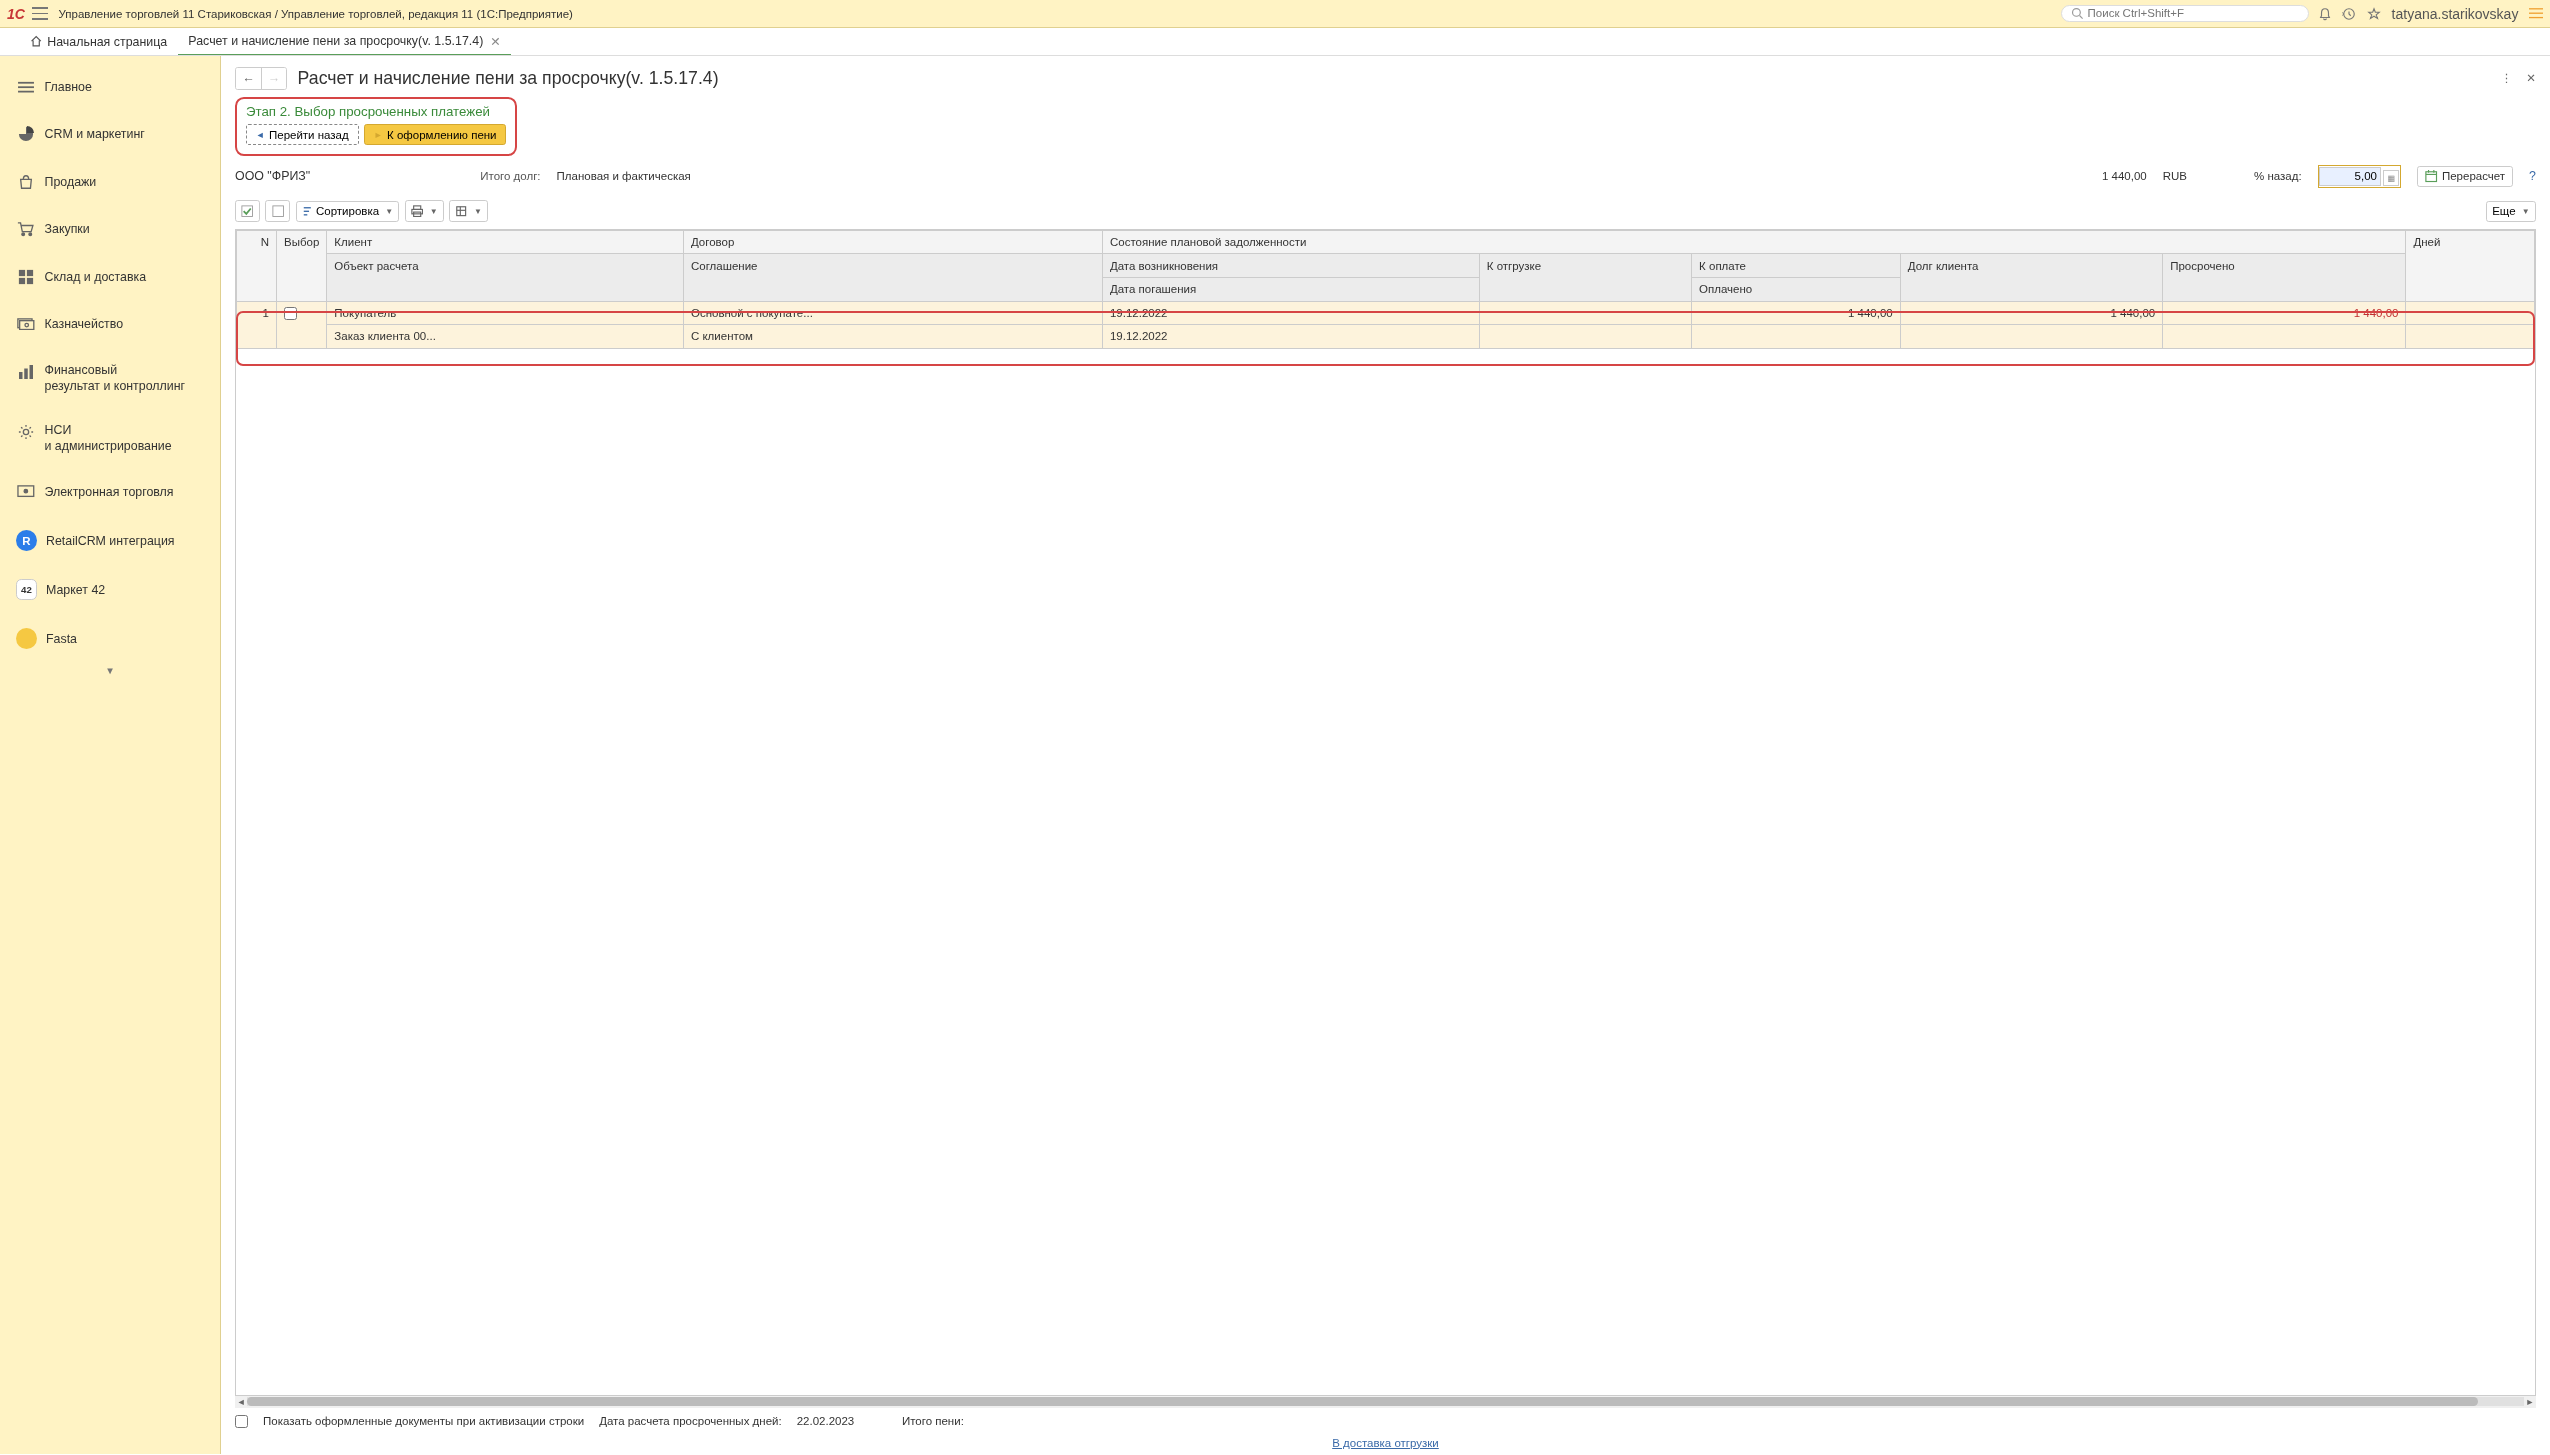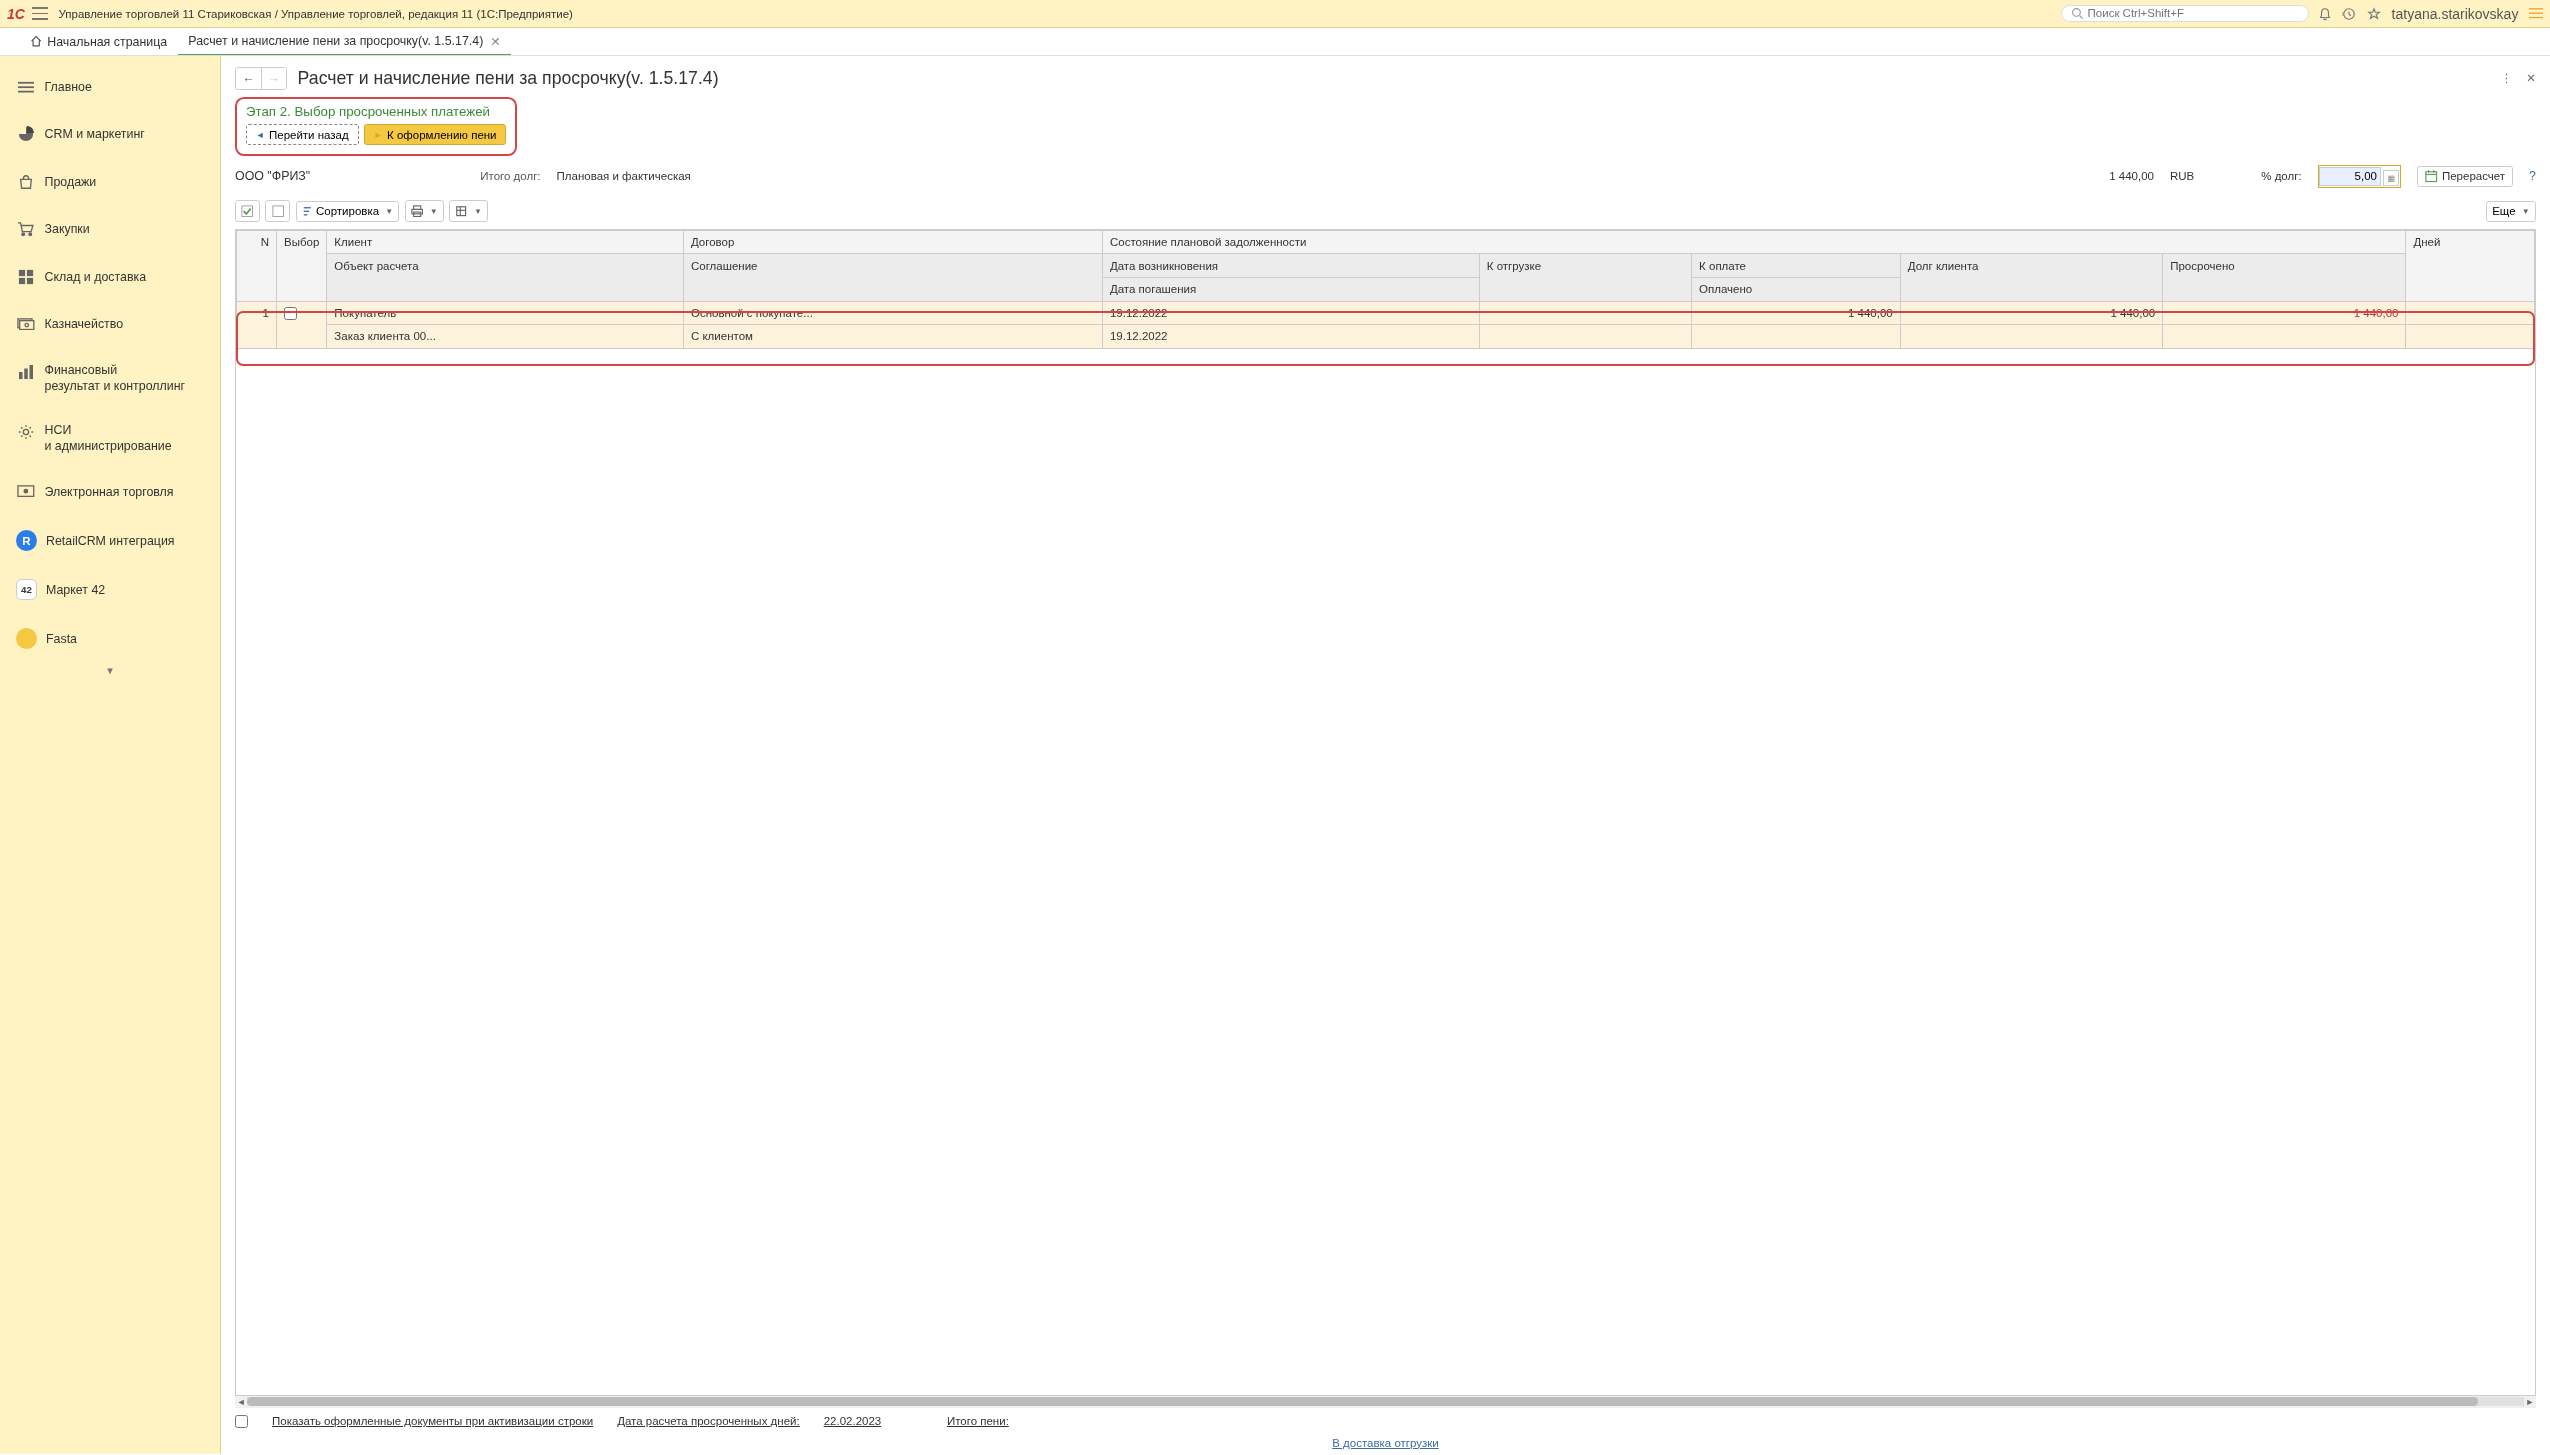--- a/index.html
+++ b/index.html
@@ -91,21 +91,21 @@
 .data-outline { position: absolute; left: 0; right: 0; top: 81px; height: 55px; border: 2.7px solid #D64545; border-radius: 7px; pointer-events: none; }
 input[type=checkbox] { cursor: pointer; }
 
 
 .hscroll { height: 12.4px; background: #f0f0f0; margin: 0 14px; display: flex; align-items: center; }
 .hscroll .arrow { width: 12.4px; text-align: center; font-size: 8.9px; color: #666; cursor: pointer; }
 .hscroll .track { flex: 1; height: 8.9px; background: #e0e0e0; position: relative; }
 .hscroll .thumb { position: absolute; left: 0; width: 98%; height: 100%; background: #bbb; border-radius: 4.4px; }
 
 
-.footer-row { display: flex; align-items: center; gap: 24px; padding: 7px 14px 3.5px 14px; font-size: 11.5px; color: #333; text-decoration: underline; }
+.footer-row { display: flex; align-items: center; gap: 15px; padding: 7px 14px 3.5px 14px; font-size: 11.5px; color: #333; }
 .footer-link { text-align: center; padding: 5.3px; }
 .footer-link a { color: #3a6aa8; text-decoration: underline; cursor: pointer; }
 
 svg { display: block; }
 </style>
 </head>
 <body>
 
 <div class="header">
   <span class="logo">1C</span>
@@ -308,21 +308,21 @@
 
     <div class="summary-row">
       <span class="org">ООО "ФРИЗ"</span>
       <span style="width:106px"></span>
       <span class="lbl">Итого долг:</span>
       <span class="bold">Плановая и фактическая</span>
       <span class="spacer"></span>
       <span class="bold">1 440,00</span>
       <span>RUB</span>
       <span style="width:35px"></span>
-      <span>% долг:</span>
+      <span>% назад:</span>
       <div class="pct-input-wrap">
         <input class="pct-input" value="5,00" style="">
         <span class="calc-icon">▦</span>
       </div>
       <div class="btn-recalc">
         <span>
             <svg width="12.4" height="12.4" viewBox="0 0 14 14" fill="none" stroke="#5a9e5a" stroke-width="1.3">
               <rect x="1" y="2" width="12" height="11"></rect>
               <line x1="1" y1="5" x2="13" y2="5"></line>
               <line x1="4" y1="0" x2="4" y2="3"></line>

